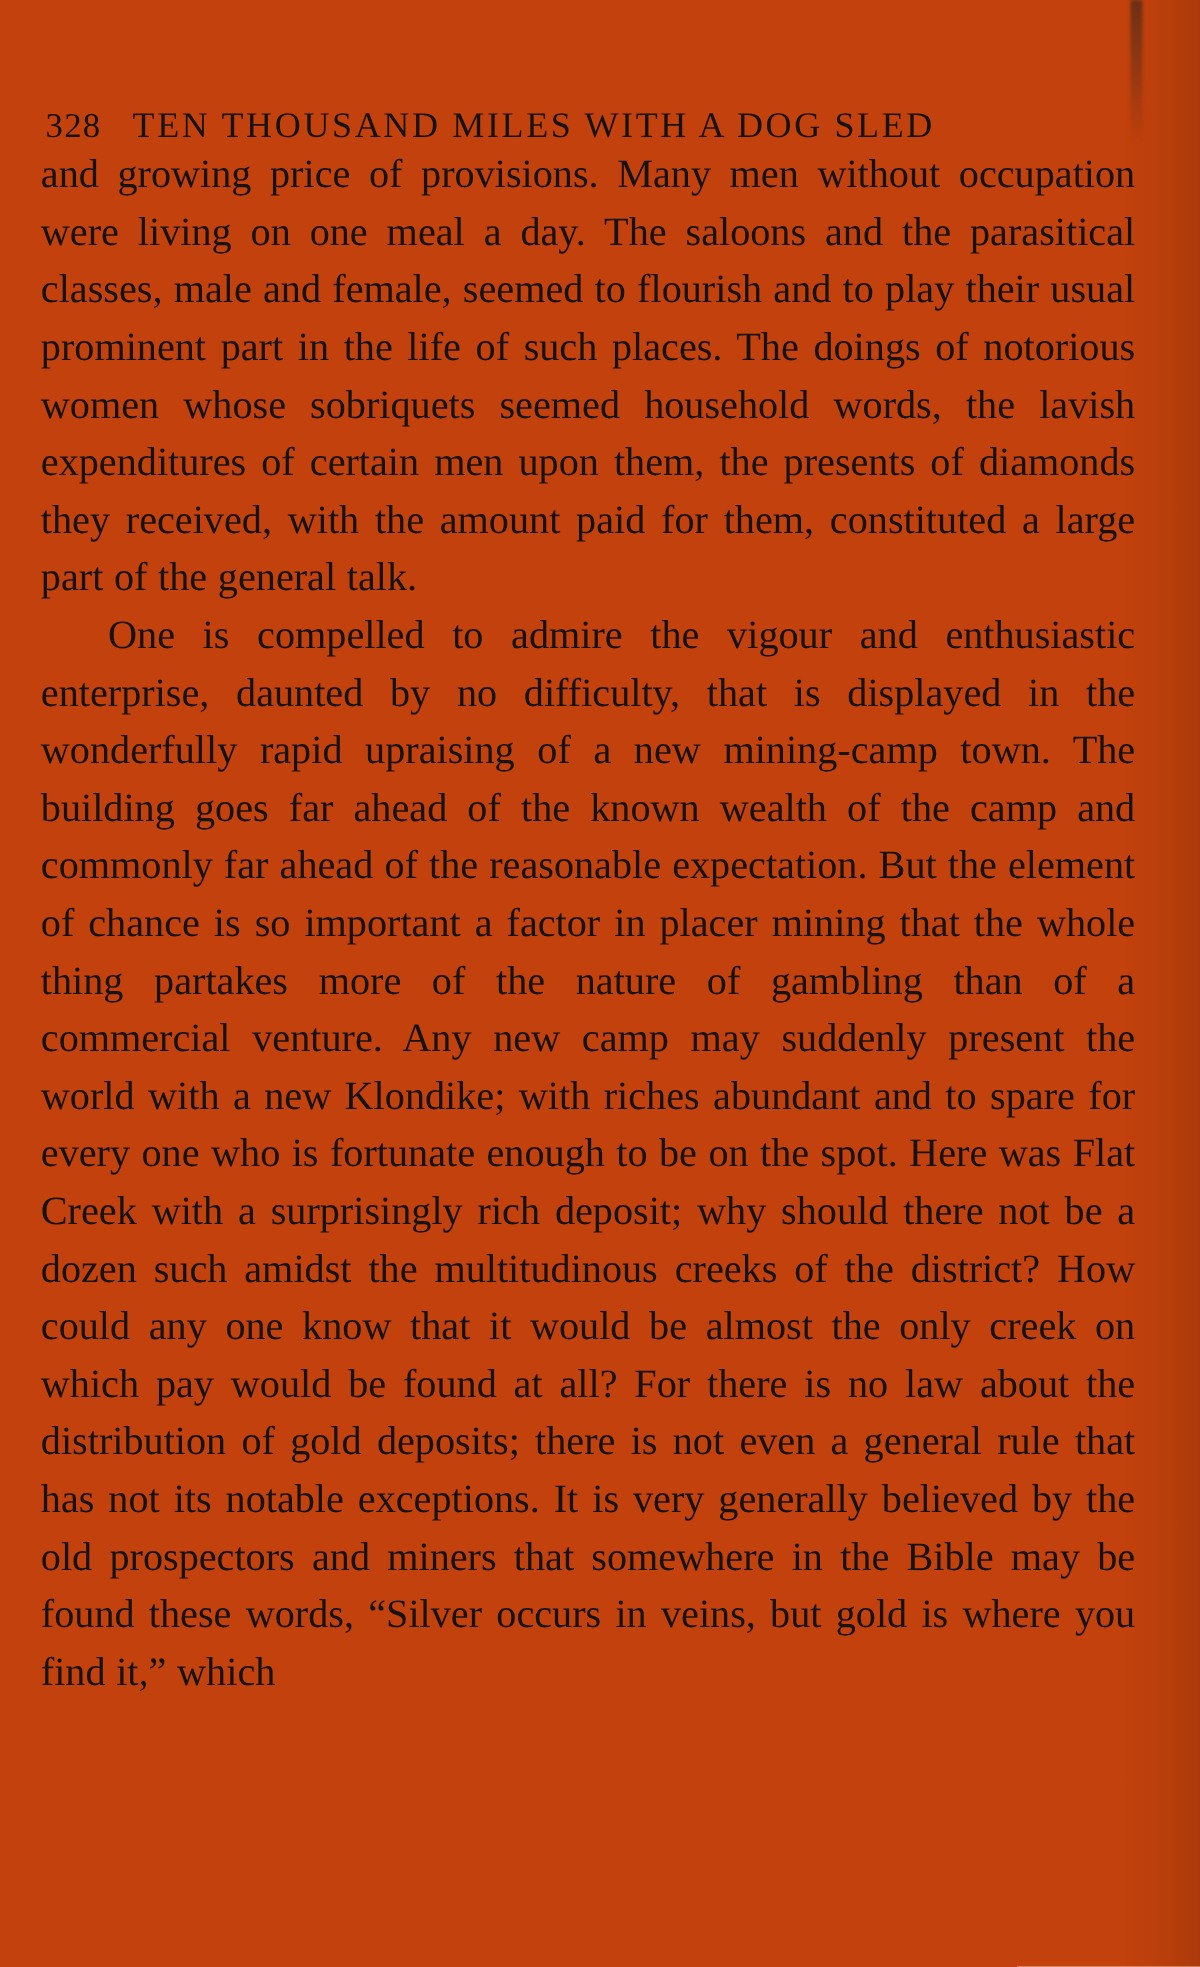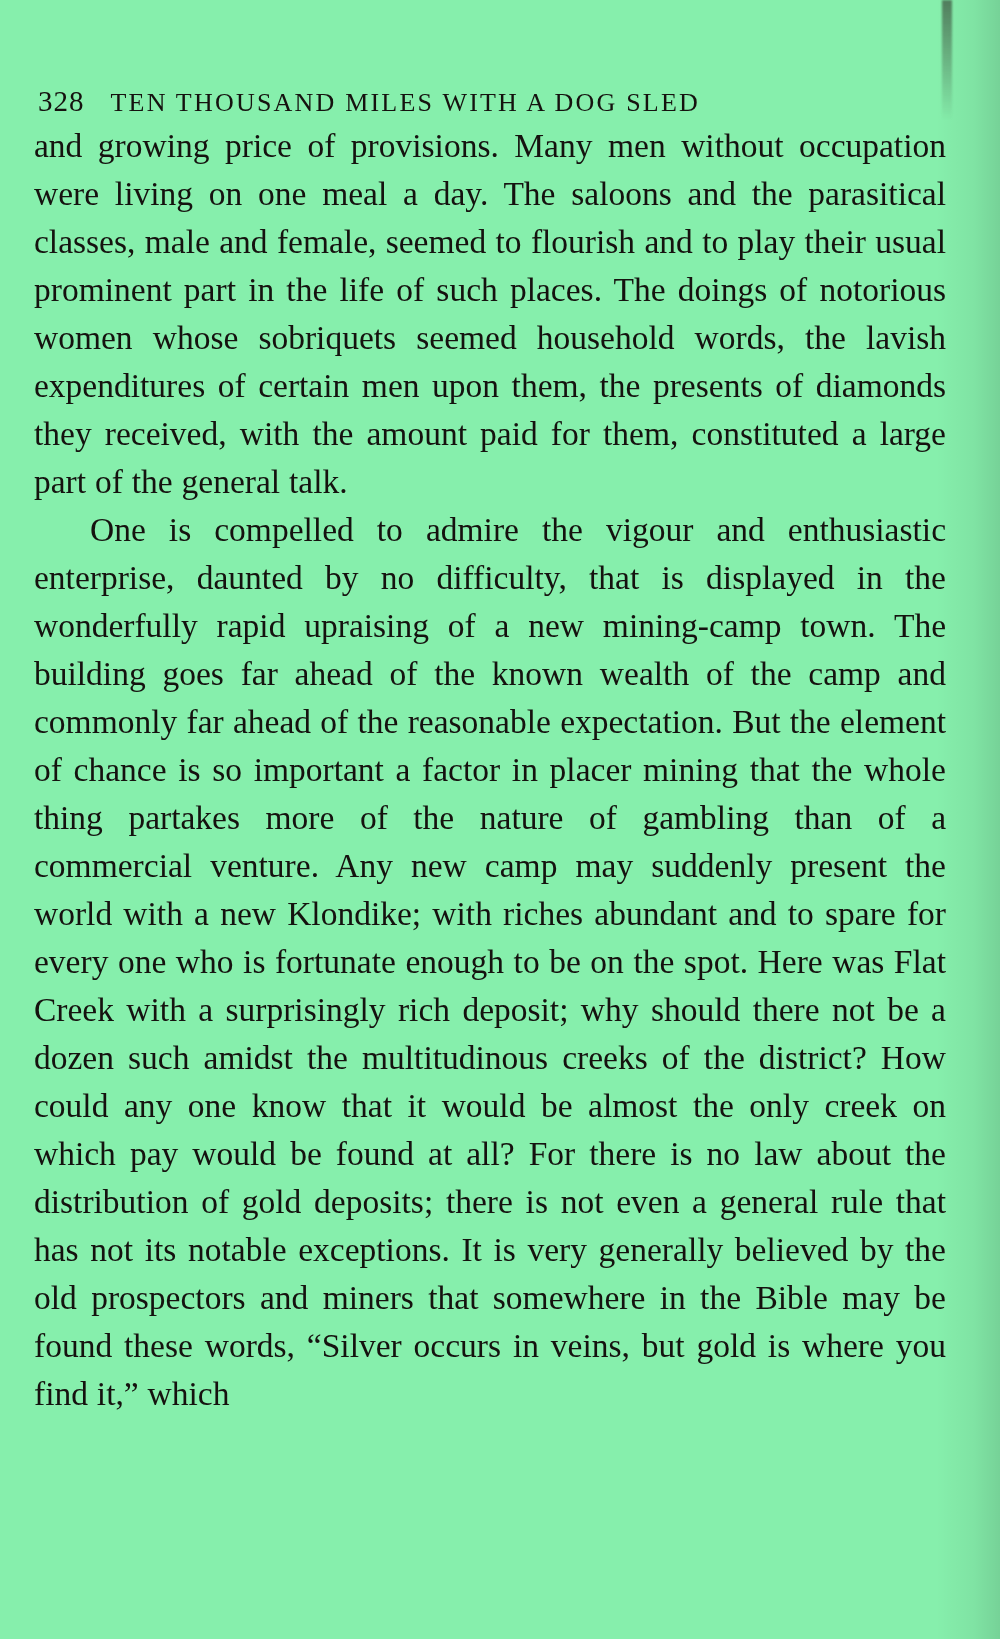--- a/index.html
+++ b/index.html
@@ -12,21 +12,21 @@
     height: 1639px;
     position: relative;
     font-family: "Liberation Serif", serif;
     color: #15120f;
     overflow: hidden;
   }
 
   .page {
     position: absolute;
     inset: 0;
-    background: #86efac;
+    background: #c2410c;
   }
 
   
   .scan-edge {
     position: absolute;
     top: 0;
     right: 0;
     width: 64px;
     height: 100%;
     background: linear-gradient(to right, rgba(255,255,255,0) 0%, rgba(0,0,0,0.05) 60%, rgba(0,0,0,0.12) 100%);
@@ -53,21 +53,21 @@
     gap: 26px;
     font-size: 30px;
     letter-spacing: 1.6px;
     white-space: nowrap;
   }
   .folio {
     font-size: 29px;
     letter-spacing: 1px;
   }
   .head-title {
-    font-size: 26px;
+    font-size: 30px;
     letter-spacing: 2.2px;
     margin-top: 40px;
   }
 
   .body-text {
     position: absolute;
     top: 122px;
     left: 34px;
     width: 912px;
     font-size: 33.5px;

